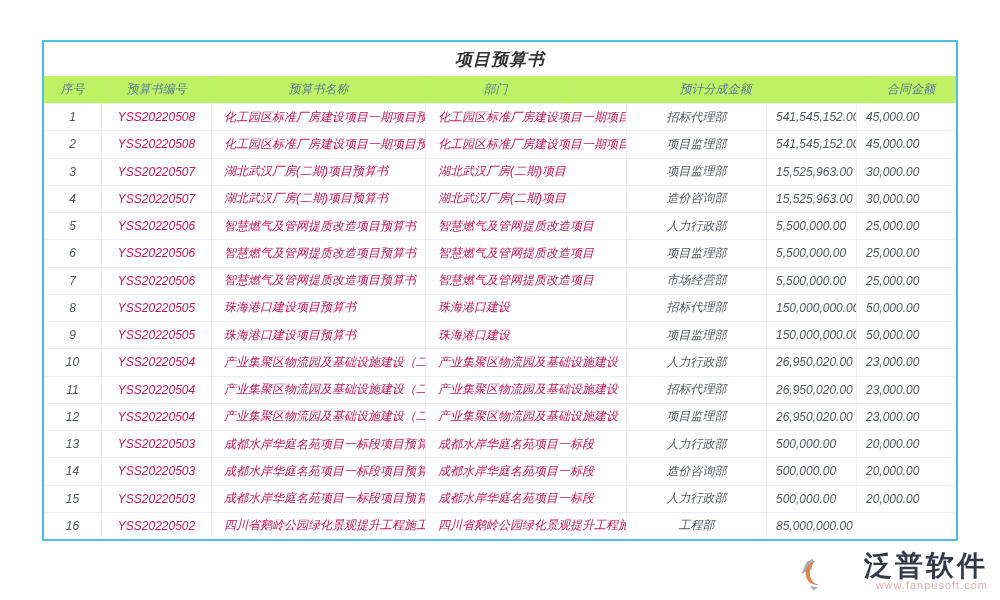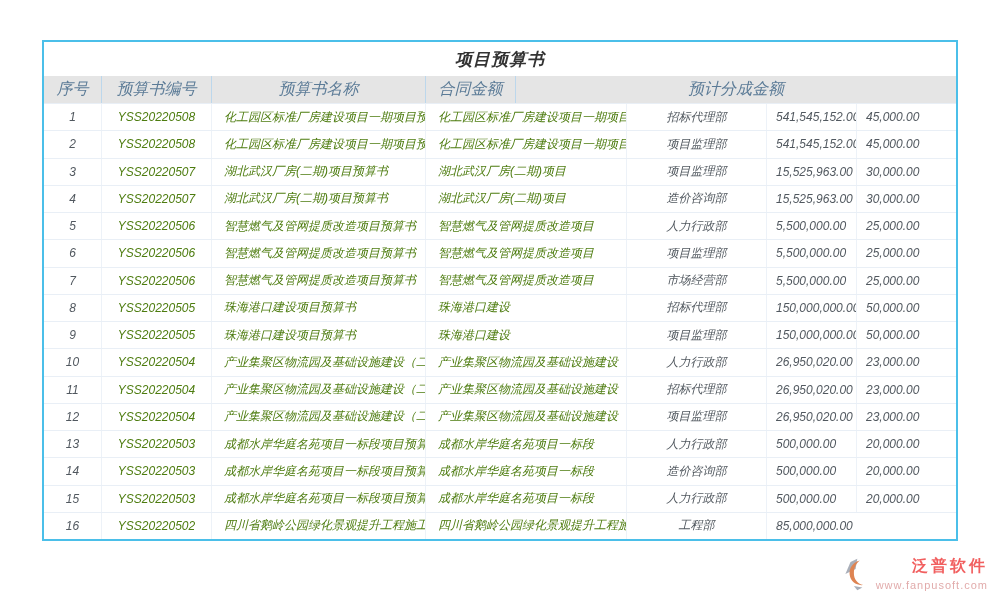--- a/index.html
+++ b/index.html
@@ -11,22 +11,22 @@
   .panel{
     position:absolute;left:42px;top:40px;width:912px;height:497px;
     border:2px solid #4bbfe9;background:#ffffff;
     display:flex;flex-direction:column;box-sizing:content-box;font-style:italic;
   }
   .titlebar{
     height:34px;flex:none;display:flex;align-items:center;justify-content:center;
     font-size:17px;font-weight:bold;color:#333333;letter-spacing:1px;
   }
   .thead{
-    height:27px;flex:none;display:flex;background:#e5e5e5;
-    color:#5b7b97;font-size:16px;
+    height:27px;flex:none;display:flex;background:#bef264;
+    color:#5b7b97;font-size:12px;
   }
   .th{
     display:flex;align-items:center;justify-content:center;
     box-sizing:border-box;border-right:1px solid #bcd7ec;overflow:hidden;white-space:nowrap;
   }
   .th:last-child{border-right:none;}
   .tbody{flex:1;display:flex;flex-direction:column;}
   .row{
     flex:1;display:flex;border-top:1px solid #e9eff6;
     font-size:12px;color:#51585f;min-height:0;
@@ -36,43 +36,44 @@
     border-right:1px solid #edf2f8;overflow:hidden;white-space:nowrap;
   }
   .cell:last-child{border-right:none;}
   .w0{width:58px;justify-content:center;}
   .w1{width:110px;justify-content:center;}
   .w2{width:214px;padding-left:12px;}
   .w3{width:201px;padding-left:12px;}
   .w4{width:140px;justify-content:center;}
   .w5{width:90px;padding-left:9px;}
   .w6{flex:1;padding-left:9px;}
-  .link{color:#4d7c0f;cursor:pointer;}
+  .link{color:#be185d;cursor:pointer;}
   
   .logo{
     position:absolute;right:12px;bottom:8px;
     display:flex;align-items:flex-start;opacity:.85;
   }
   .logo-mark{width:34px;height:34px;margin-top:4px;flex:none;}
   .logo-text{display:flex;flex-direction:column;align-items:flex-end;}
-  .logo-brand{font-size:16px;font-weight:bold;color:#ef4444;letter-spacing:3px;line-height:26px;margin-left:32px;}
+  .logo-brand{font-size:28px;font-weight:bold;color:#0f172a;letter-spacing:3px;line-height:26px;margin-left:32px;}
   .logo-url{font-size:11px;color:#dc9c9c;letter-spacing:1px;line-height:13px;}
 </style>
 </head>
 <body>
 
 <div class="panel">
   <div class="titlebar">项目预算书</div>
 
   <div class="thead">
     <div class="th w0">序号</div>
     <div class="th w1">预算书编号</div>
     <div class="th w2" style="justify-content:center;padding-left:0;">预算书名称</div>
+    <div class="th w4">部门</div>
+    <div class="th w6" style="justify-content:center;padding-left:0;">预计分成金额</div>
     <div class="th w5" style="justify-content:center;padding-left:0;">合同金额</div>
-    <div class="th w6" style="justify-content:center;padding-left:0;">预计分成金额</div>
   </div>
 
   <div class="tbody">
   <div class="row">
     <div class="cell w0">1</div>
     <div class="cell w1">
           <span class="link">YSS20220508</span>
         </div>
     <div class="cell w2">
           <span class="link">化工园区标准厂房建设项目一期项目预算书</span>

